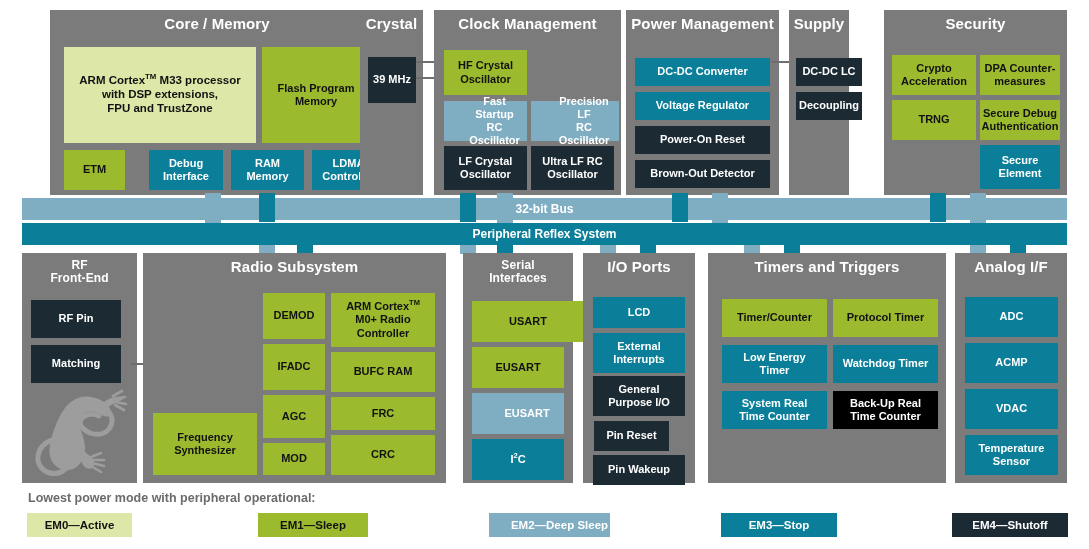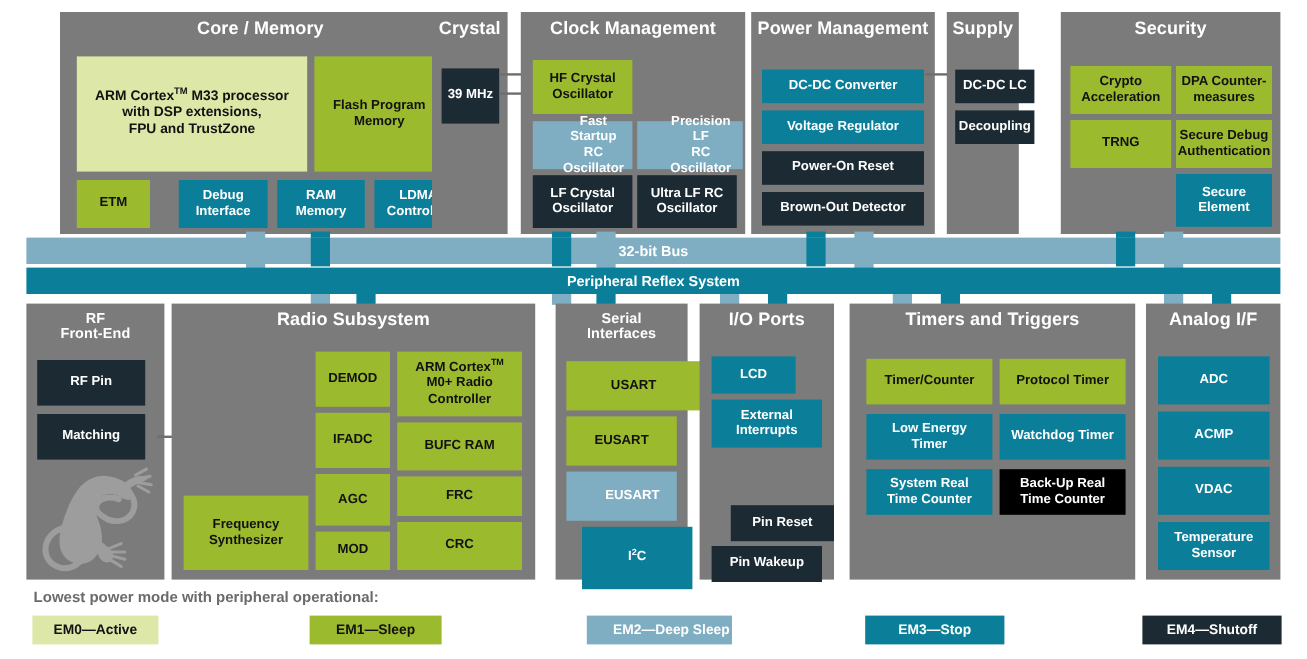--- a/index.html
+++ b/index.html
@@ -271,32 +271,35 @@
     <div class="blk em1" style="left:188px;top:182px;width:104px;height:40px;">CRC</div>
   </div>
 
   <div class="panel" style="left:463px;top:253px;width:110px;height:230px;">
     <div class="panel-title small">
       <span>Serial<br>Interfaces</span>
     </div>
     <div class="blk em1" style="left:9px;top:48px;width:112px;height:41px;">USART</div>
     <div class="blk em1" style="left:9px;top:94px;width:92px;height:41px;">EUSART</div>
     <div class="blk em2" style="left:9px;top:140px;width:92px;height:41px;">EUSART</div>
-    <div class="blk em3" style="left:22px;top:186px;width:92px;height:52px;">
+    <div class="blk em3" style="left:9px;top:186px;width:92px;height:41px;">
       <span>I<sup>2</sup>C</span>
     </div>
   </div>
 
   <div class="panel" style="left:583px;top:253px;width:112px;height:230px;">
     <div class="panel-title">I/O Ports</div>
-    <div class="blk em3" style="left:10px;top:44px;width:70px;height:31px;">LCD</div>
+    <div class="blk em3" style="left:10px;top:44px;width:92px;height:31px;">LCD</div>
     <div class="blk em3" style="left:10px;top:80px;width:92px;height:40px;">
       <span>External<br>Interrupts</span>
     </div>
-    <div class="blk em4" style="left:26px;top:168px;width:86px;height:30px;">Pin Reset</div>
+    <div class="blk em4" style="left:10px;top:123px;width:92px;height:40px;">
+      <span>General<br>Purpose I/O</span>
+    </div>
+    <div class="blk em4" style="left:11px;top:168px;width:75px;height:30px;">Pin Reset</div>
     <div class="blk em4" style="left:10px;top:202px;width:92px;height:30px;">Pin Wakeup</div>
   </div>
 
   <div class="panel" style="left:708px;top:253px;width:238px;height:230px;">
     <div class="panel-title">Timers and Triggers</div>
     <div class="blk em1" style="left:14px;top:46px;width:105px;height:38px;">Timer/Counter</div>
     <div class="blk em1" style="left:125px;top:46px;width:105px;height:38px;">Protocol Timer</div>
     <div class="blk em3" style="left:14px;top:92px;width:105px;height:38px;">
       <span>Low Energy<br>Timer</span>
     </div>

